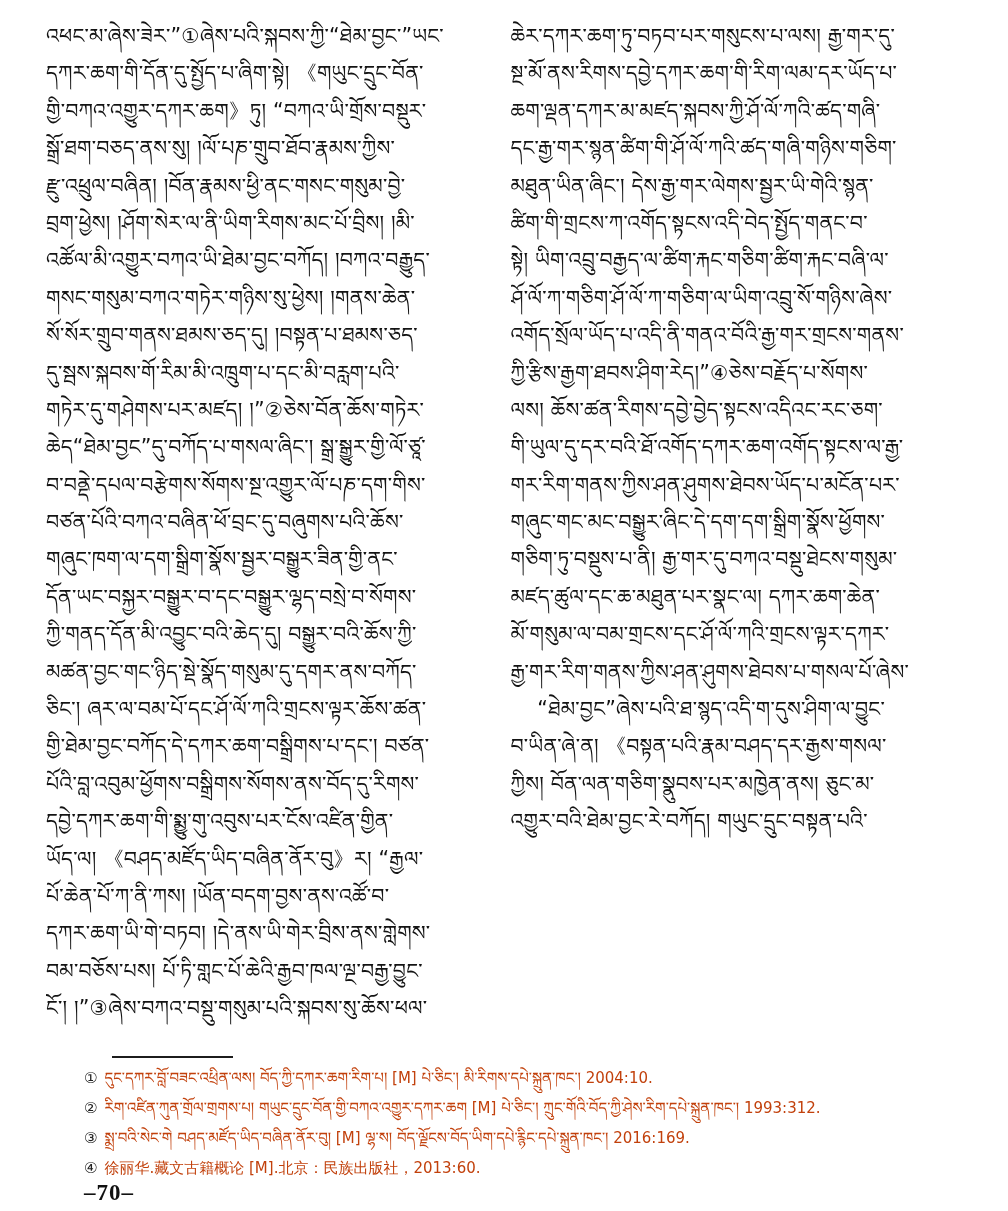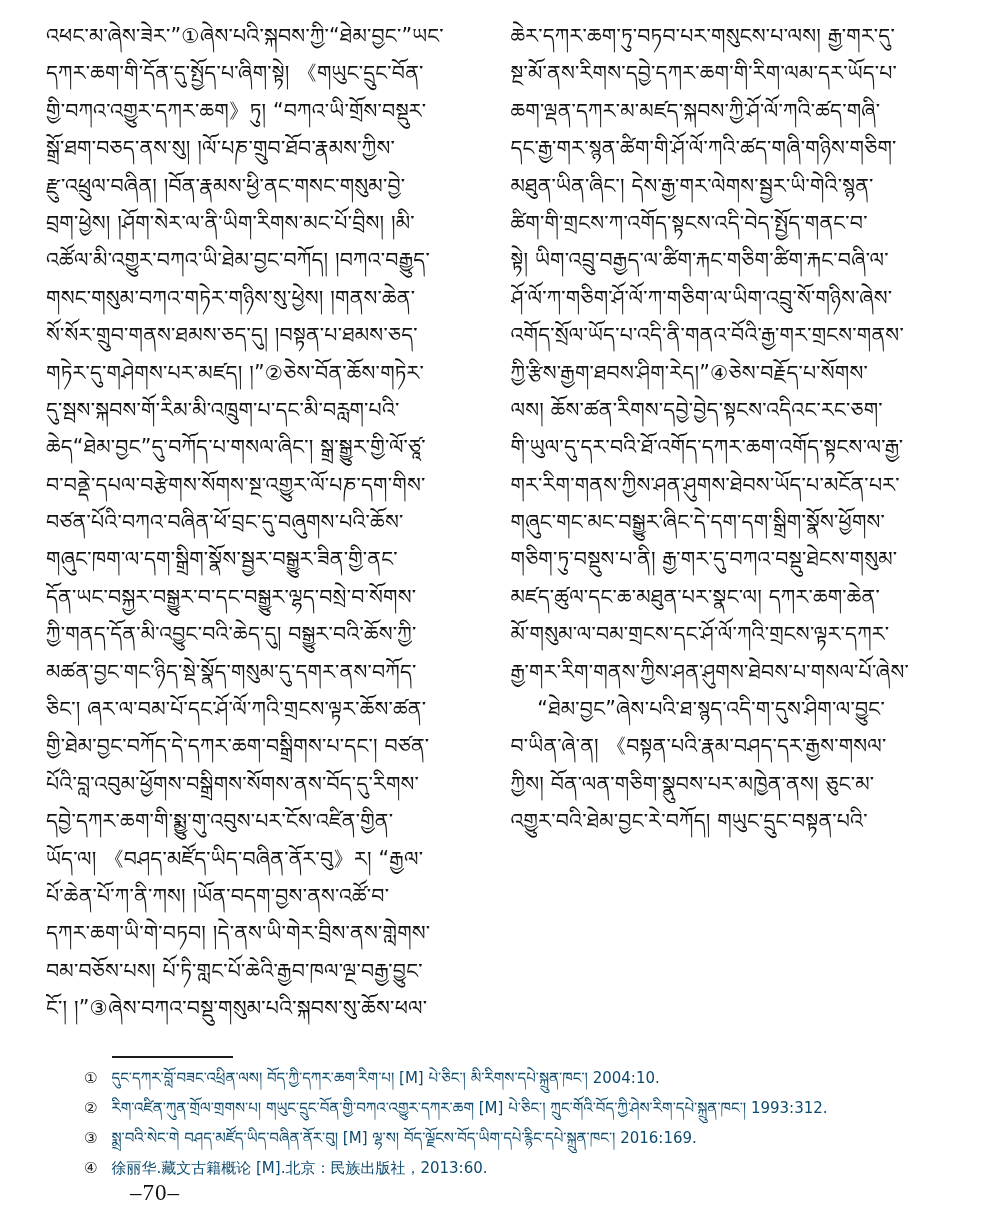--- a/index.html
+++ b/index.html
@@ -35,48 +35,47 @@
   .fnote{
     display:flex;align-items:baseline;gap:7px;
     height:30px;line-height:30px;
     font-size:15px;white-space:nowrap;overflow:hidden;
   }
   .fmark{
     font-size:15px;flex:0 0 auto;color:#222;
   }
   .ftext{
     font-family:"DejaVu Sans","Liberation Serif",serif;
-    color:#0c4a6e;
-    margin-left:7px;
+    color:#c2410c;
   }
   .page-number{
     position:absolute;left:84px;top:1180px;
     font-family:"Liberation Serif","DejaVu Serif",serif;
-    font-size:23px;font-weight:400;
-    letter-spacing:1px;color:#111;margin-left:46px;
+    font-size:23px;font-weight:700;
+    letter-spacing:1px;color:#111;
   }
 </style>
 </head>
 <body>
 
 <div class="page">
 
   <div class="columns">
     <div class="column">
         <div class="tline">འཕང་མ་ཞེས་ཟེར་”①ཞེས་པའི་སྐབས་ཀྱི་“ཐེམ་བྱང་”ཡང་</div>
         <div class="tline">དཀར་ཆག་གི་དོན་དུ་སྤྱོད་པ་ཞིག་སྟེ། 《གཡུང་དྲུང་བོན་</div>
         <div class="tline">གྱི་བཀའ་འགྱུར་དཀར་ཆག》ཏུ། “བཀའ་ཡི་གྲོས་བསྡུར་</div>
         <div class="tline">སྒྲོ་ཐག་བཅད་ནས་སུ། །ལོ་པཎ་གྲུབ་ཐོབ་རྣམས་ཀྱིས་</div>
         <div class="tline">རྫུ་འཕྲུལ་བཞིན། །བོན་རྣམས་ཕྱི་ནང་གསང་གསུམ་བྱེ་</div>
         <div class="tline">བྲག་ཕྱེས། །ཤོག་སེར་ལ་ནི་ཡིག་རིགས་མང་པོ་བྲིས། །མི་</div>
         <div class="tline">འཚོལ་མི་འགྱུར་བཀའ་ཡི་ཐེམ་བྱང་བཀོད། །བཀའ་བརྒྱུད་</div>
         <div class="tline">གསང་གསུམ་བཀའ་གཏེར་གཉིས་སུ་ཕྱེས། །གནས་ཆེན་</div>
         <div class="tline">སོ་སོར་གྲུབ་གནས་ཐམས་ཅད་དུ། །བསྟན་པ་ཐམས་ཅད་</div>
+        <div class="tline">དུ་སྦས་སྐབས་གོ་རིམ་མི་འཁྲུག་པ་དང་མི་བརླག་པའི་</div>
         <div class="tline">གཏེར་དུ་གཤེགས་པར་མཛད། །”②ཅེས་བོན་ཆོས་གཏེར་</div>
-        <div class="tline">དུ་སྦས་སྐབས་གོ་རིམ་མི་འཁྲུག་པ་དང་མི་བརླག་པའི་</div>
         <div class="tline">ཆེད“ཐེམ་བྱང”དུ་བཀོད་པ་གསལ་ཞིང་། སྒྲ་སྒྱུར་གྱི་ལོ་ཙཱ་</div>
         <div class="tline">བ་བནྡེ་དཔལ་བརྩེགས་སོགས་སྔ་འགྱུར་ལོ་པཎ་དག་གིས་</div>
         <div class="tline">བཙན་པོའི་བཀའ་བཞིན་ཕོ་བྲང་དུ་བཞུགས་པའི་ཆོས་</div>
         <div class="tline">གཞུང་ཁག་ལ་དག་སྒྲིག་སྣོས་སྦྱར་བསྒྱུར་ཟིན་གྱི་ནང་</div>
         <div class="tline">དོན་ཡང་བསྐྱར་བསྒྱུར་བ་དང་བསྒྱུར་ལྷད་བསྲེ་བ་སོགས་</div>
         <div class="tline">ཀྱི་གནད་དོན་མི་འབྱུང་བའི་ཆེད་དུ། བསྒྱུར་བའི་ཆོས་ཀྱི་</div>
         <div class="tline">མཚན་བྱང་གང་ཉིད་སྡེ་སྣོད་གསུམ་དུ་དགར་ནས་བཀོད་</div>
         <div class="tline">ཅིང་། ཞར་ལ་བམ་པོ་དང་ཤོ་ལོ་ཀའི་གྲངས་ལྟར་ཆོས་ཚན་</div>
         <div class="tline">གྱི་ཐེམ་བྱང་བཀོད་དེ་དཀར་ཆག་བསྒྲིགས་པ་དང་། བཙན་</div>
         <div class="tline">པོའི་བླ་འབུམ་ཕྱོགས་བསྒྲིགས་སོགས་ནས་བོད་དུ་རིགས་</div>

